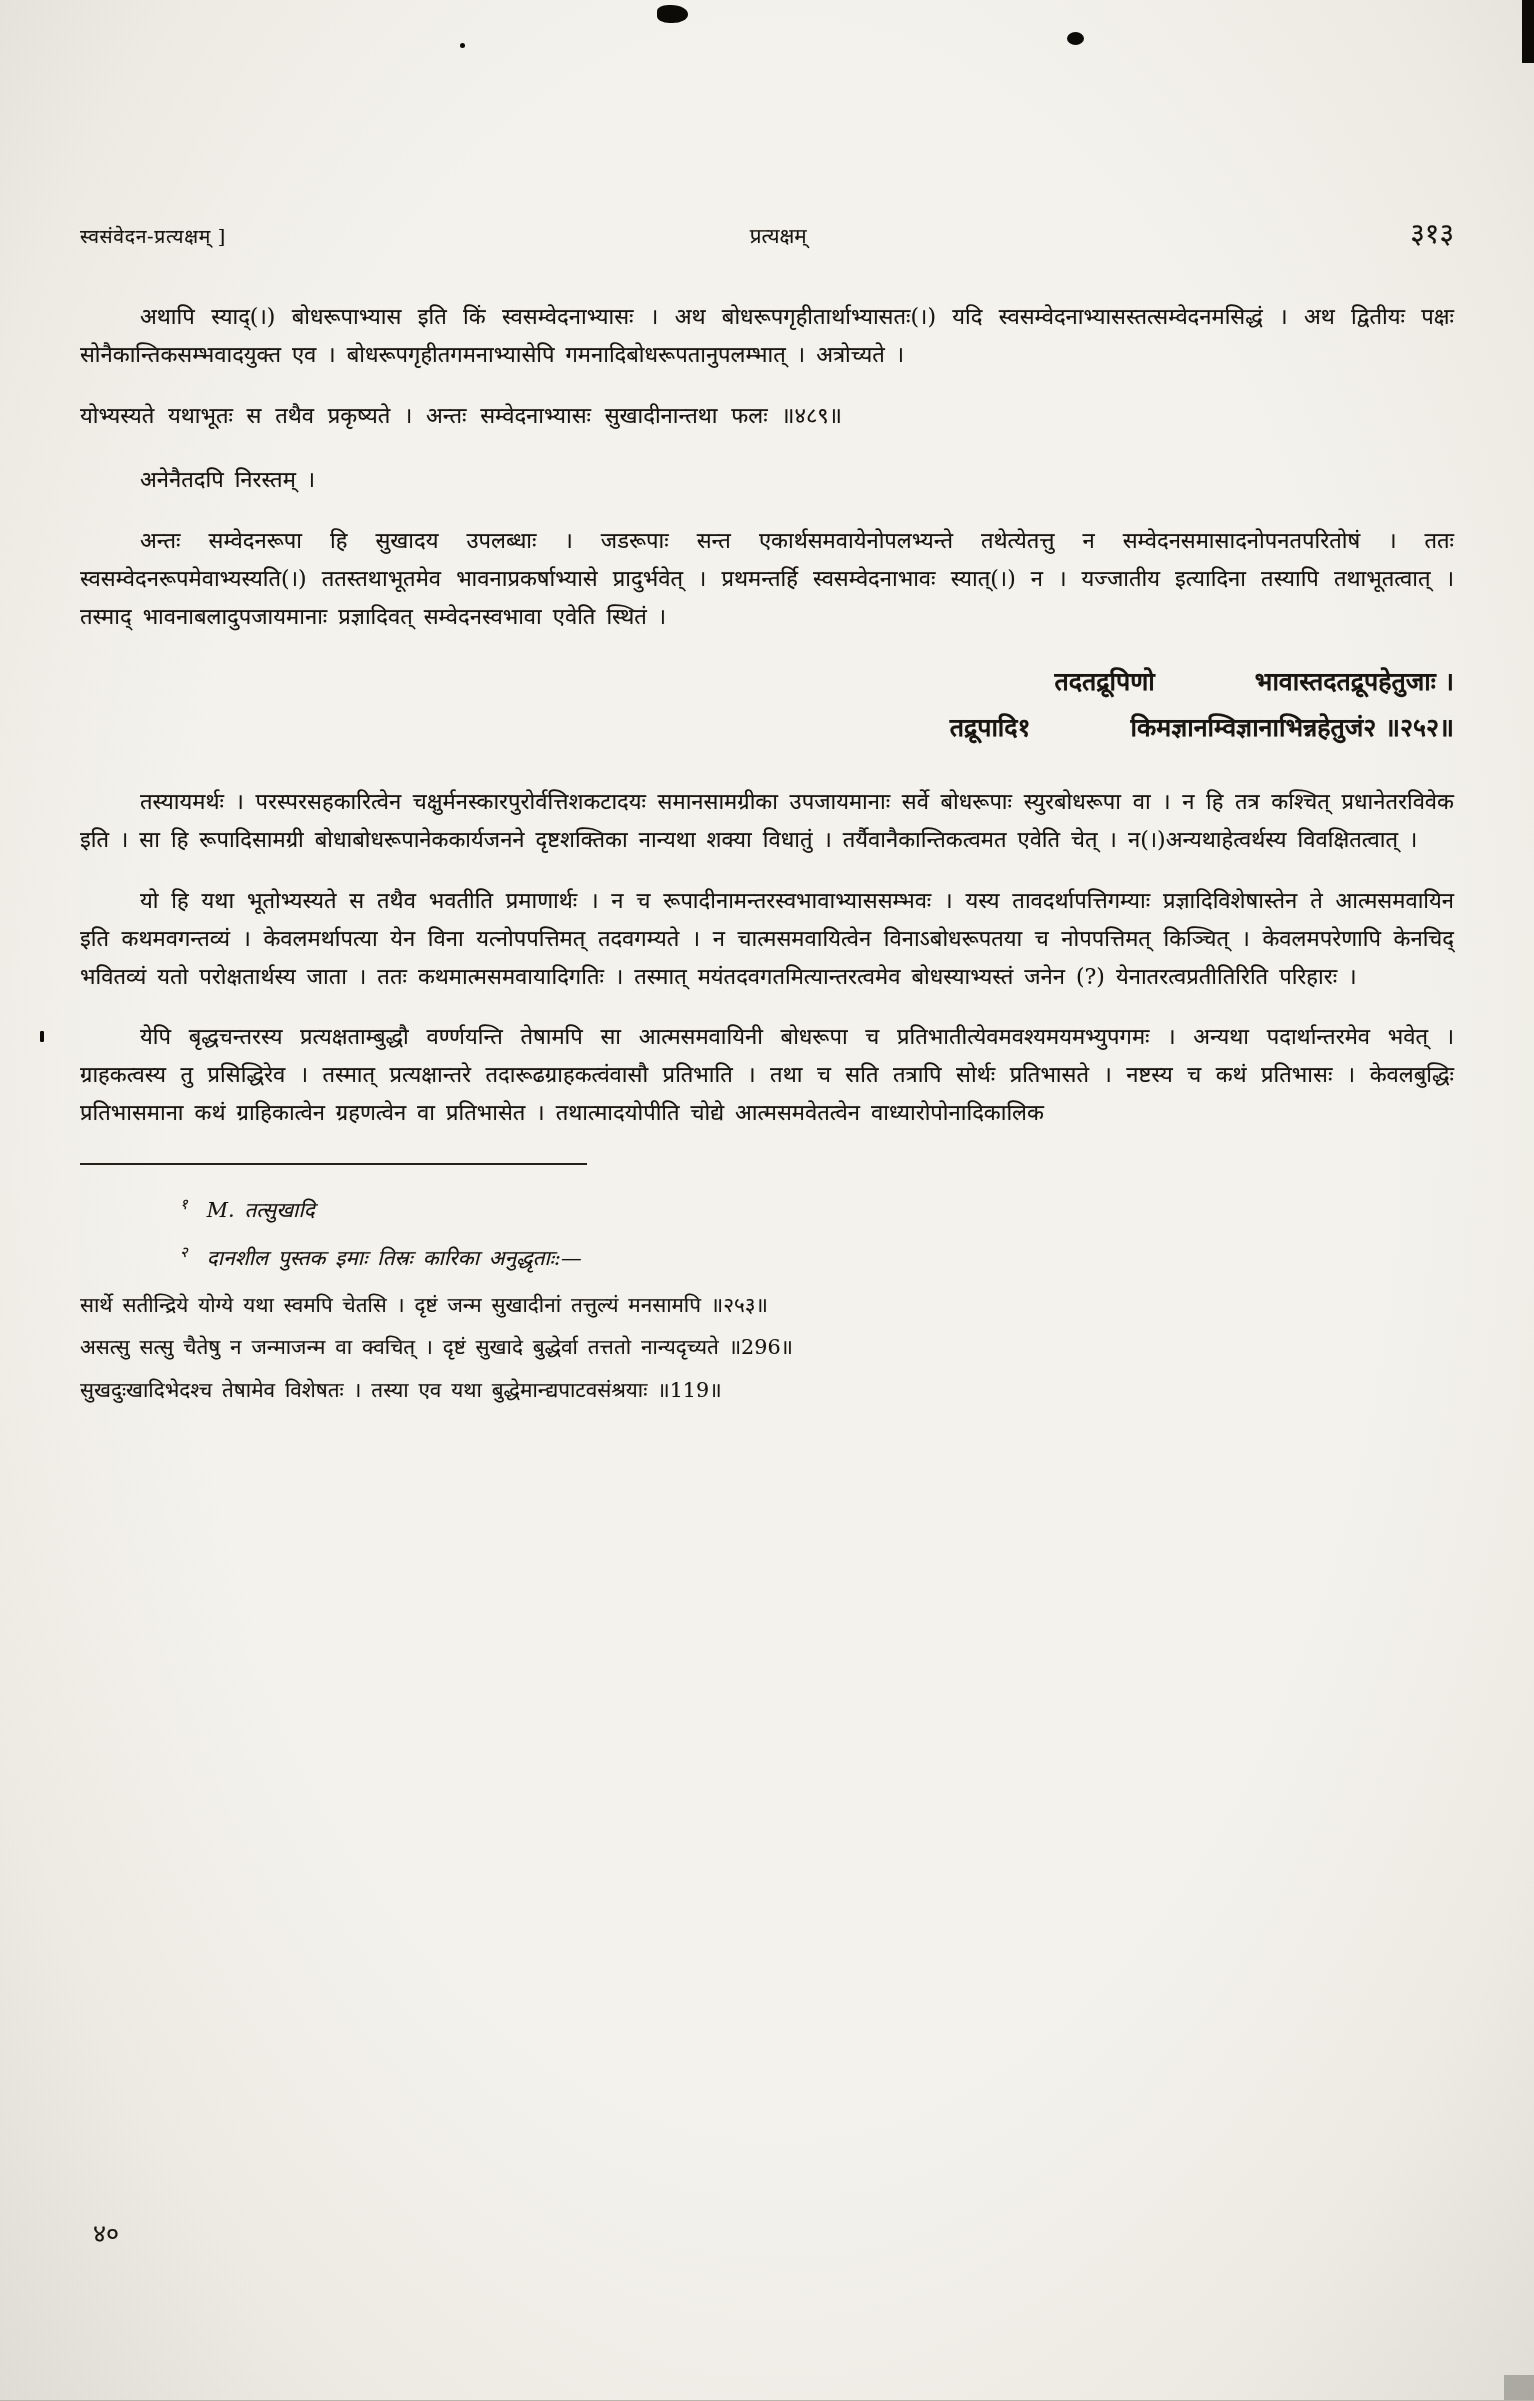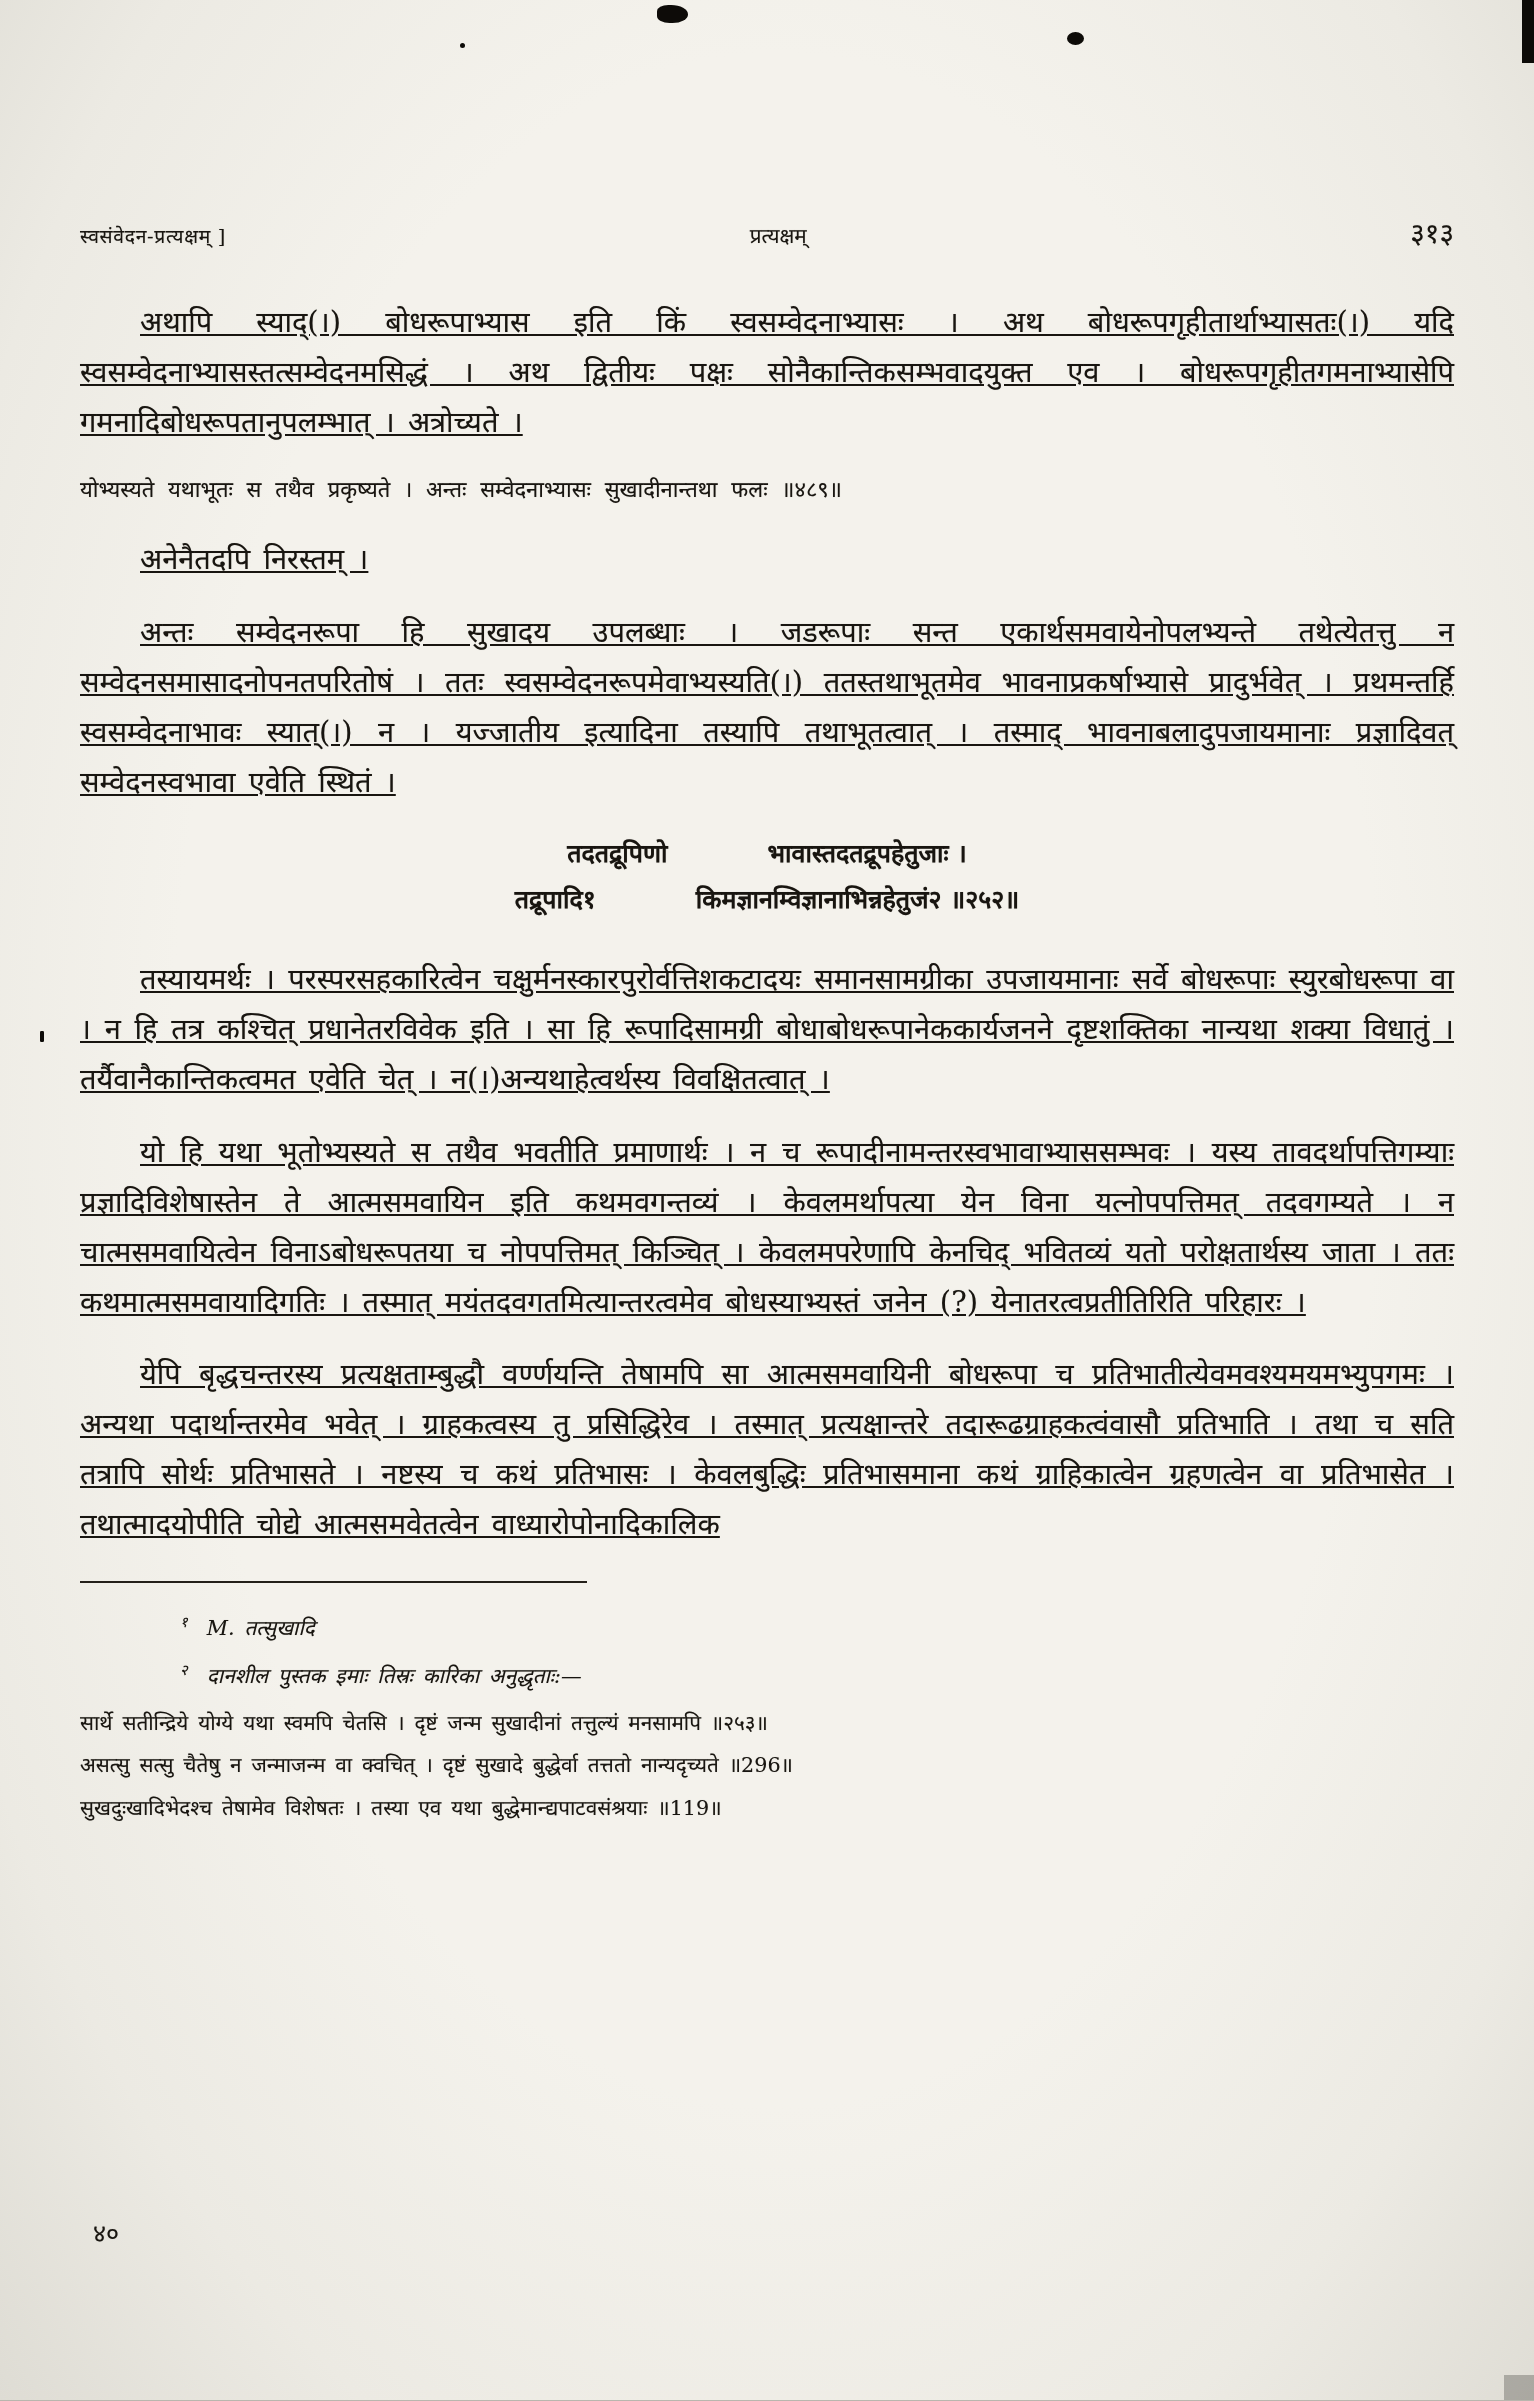--- a/index.html
+++ b/index.html
@@ -25,45 +25,44 @@
   .header {
     display: flex;
     justify-content: space-between;
     align-items: baseline;
     margin-bottom: 47px;
   }
   .header .hleft  { font-size: 19.3px; letter-spacing: 0.7px; }
   .header .hcenter{ font-size: 20.7px; margin-left: -80px; }
   .header .hright { font-size: 28px; }
   .para {
-    font-size: 29px;
+    font-size: 22px;
     line-height: 1.72;
     text-align: justify;
     text-indent: 60px;
     margin: 0 0 23px 0;
     word-spacing: 4px;
-    text-decoration: underline;
   }
   .shortline { text-align: left; }
   .versefull {
     font-size: 22px;
     line-height: 1.72;
     margin: 4px 0 27px 0;
     text-indent: 0;
     word-spacing: 6.7px;
   }
   .verse-block {
     margin: 17.3px 0 32px 0;
     font-size: 25px;
     font-weight: bold;
     line-height: 1.85;
   }
   .verse-line {
     display: flex;
-    justify-content: center;
+    justify-content: flex-end;
     gap: 100px;
   }
   .footnote-rule {
     border: 0;
     border-top: 2px solid #24201a;
     width: 507px;
     margin: 31px 0 27px 0;
   }
   .footnote {
     font-size: 20.7px;

